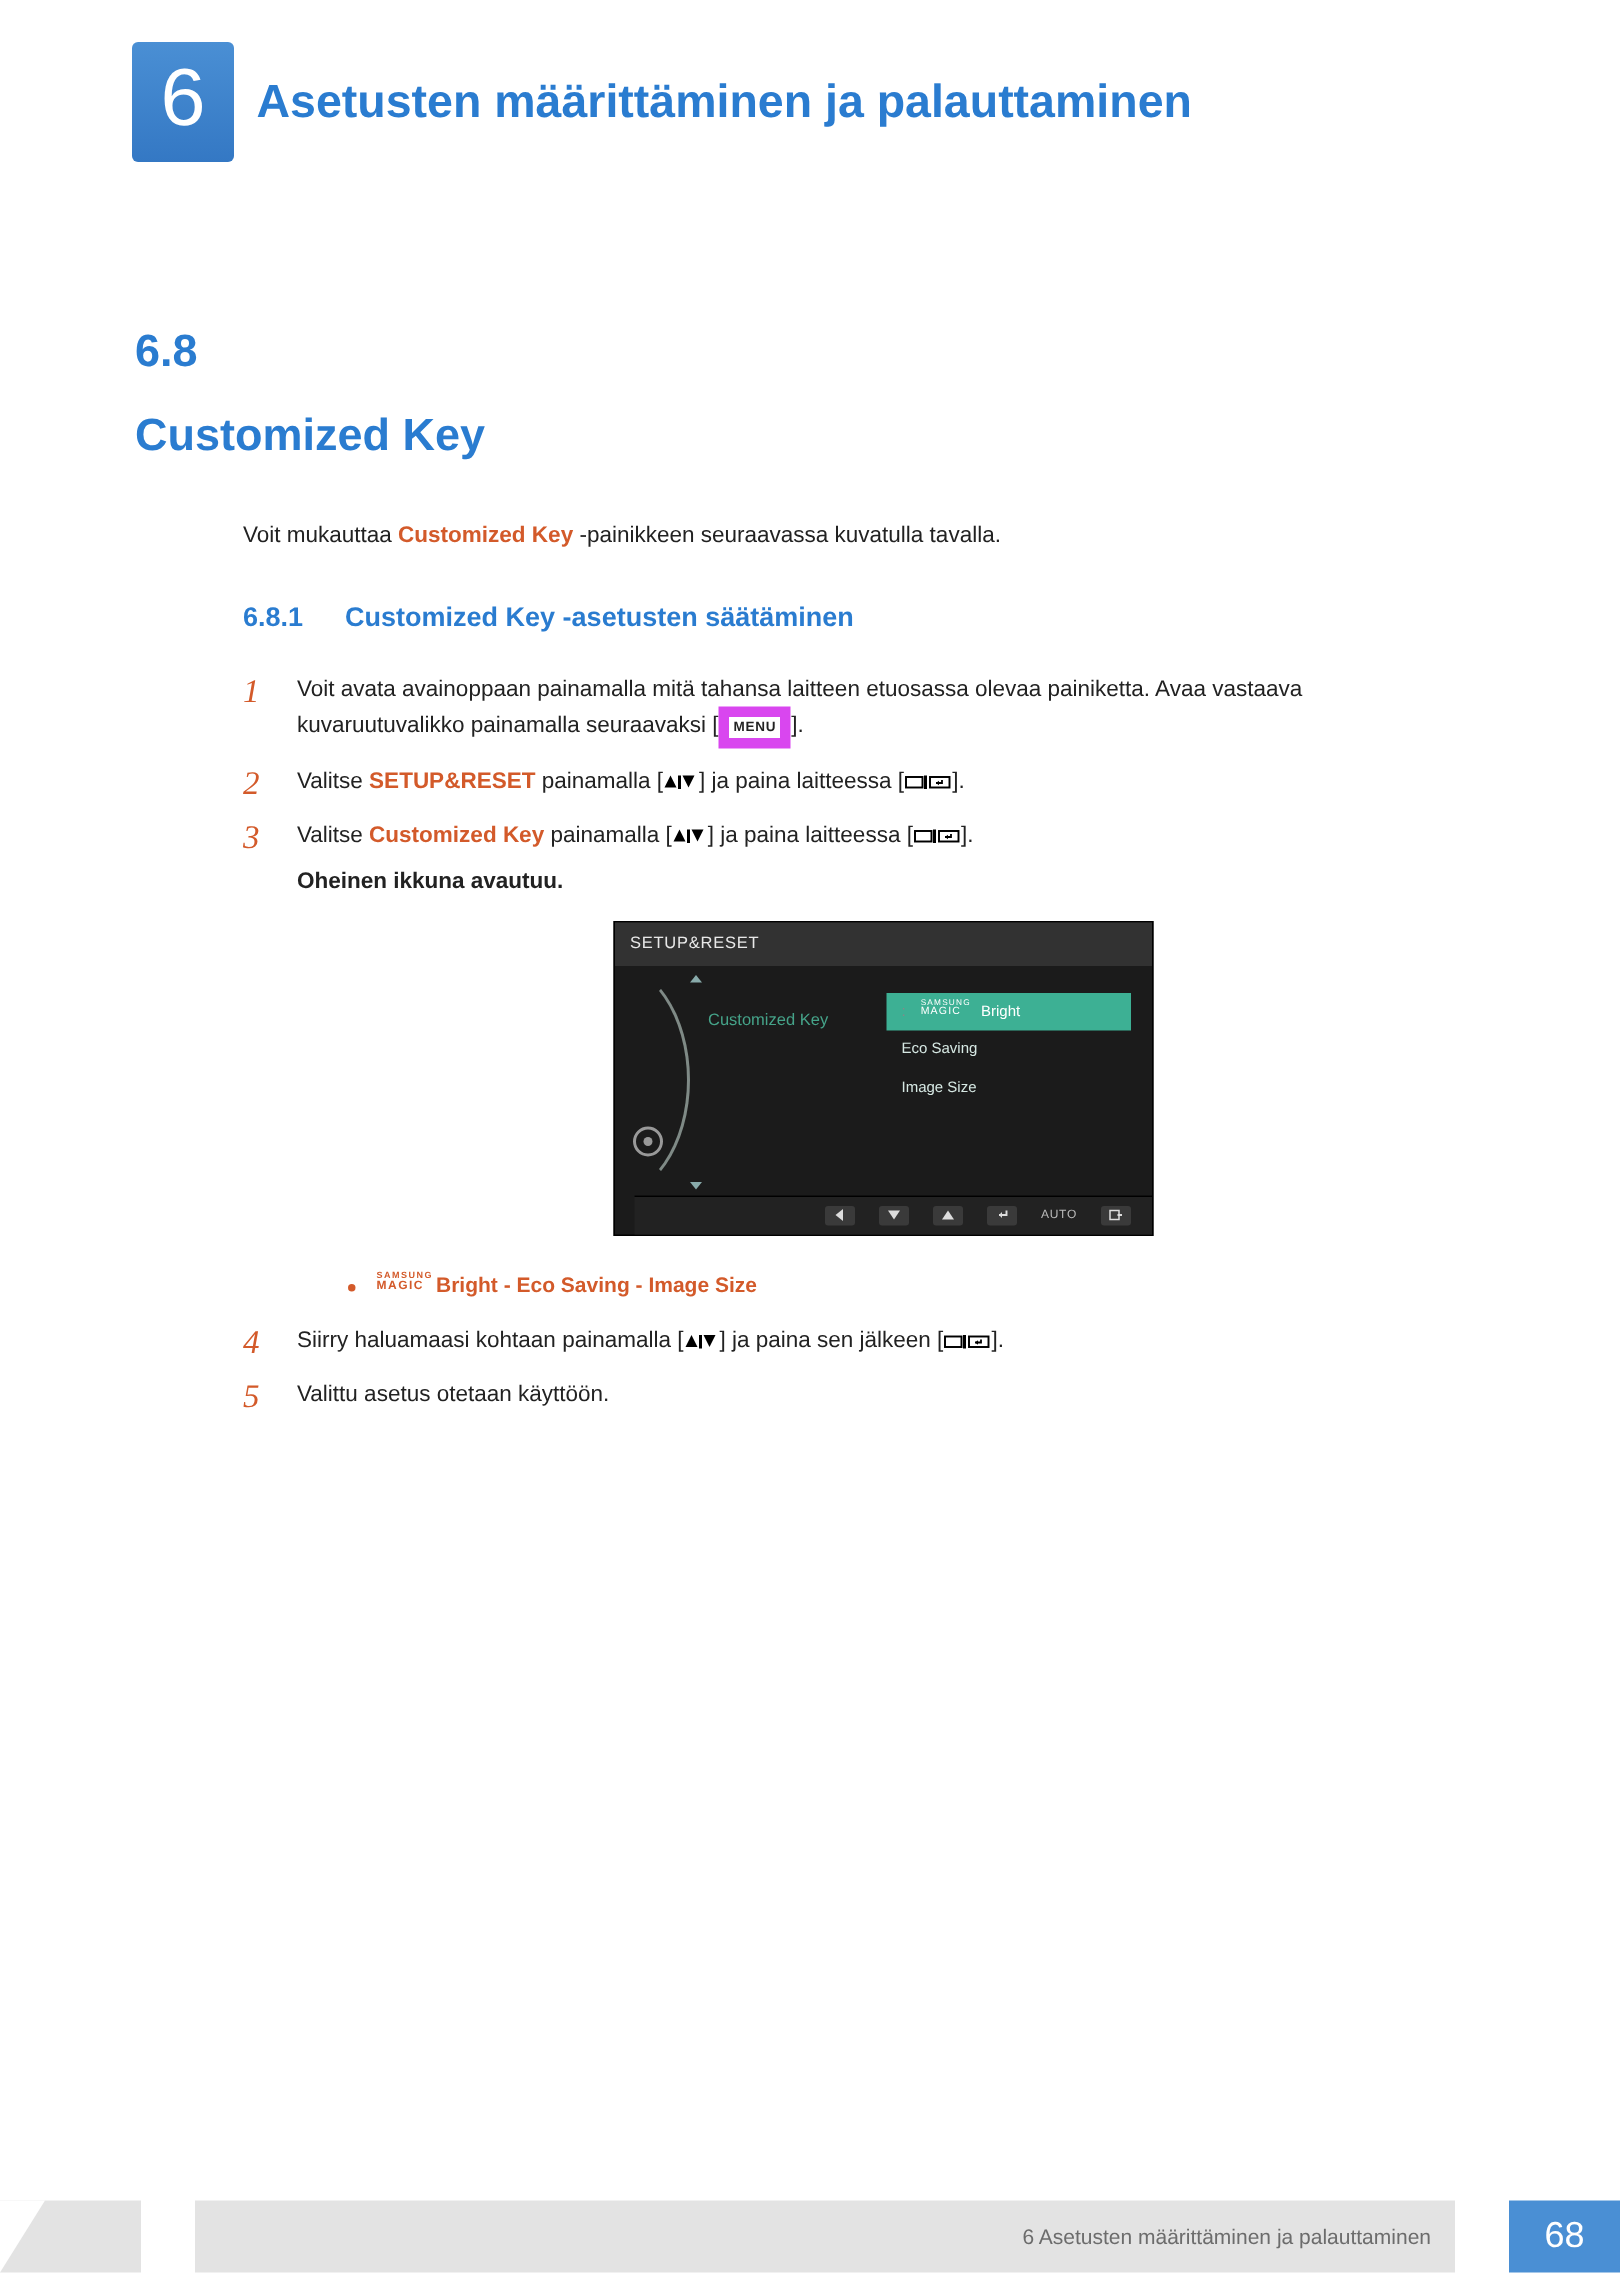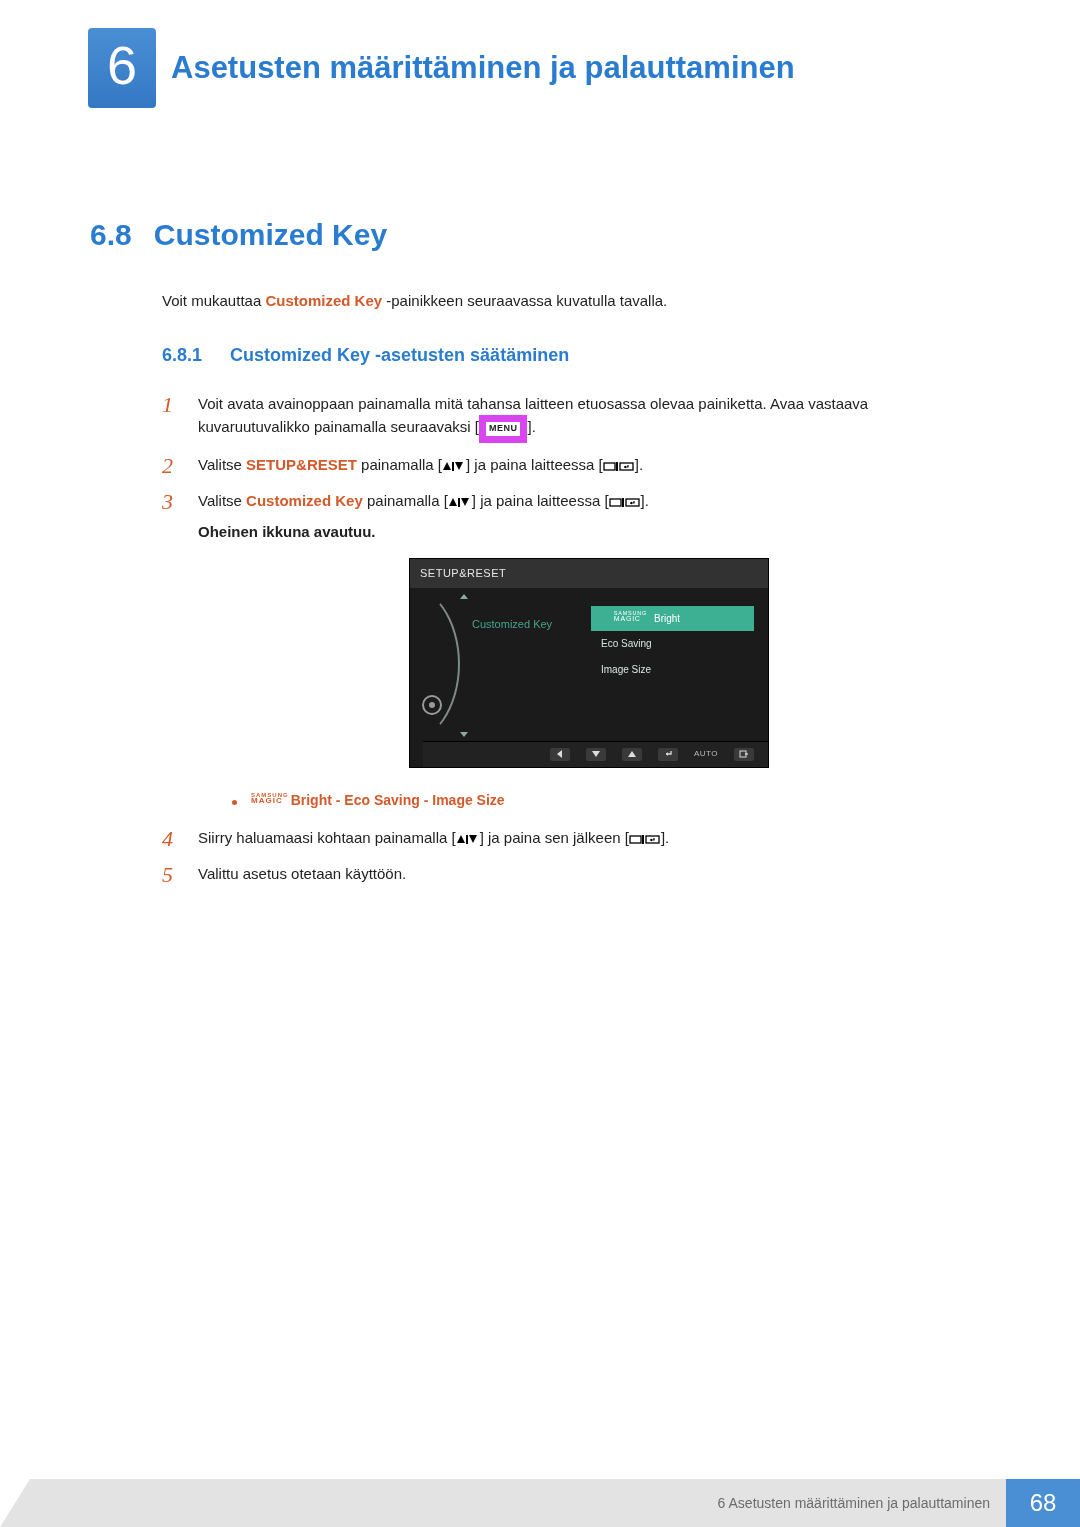--- a/index.html
+++ b/index.html
@@ -32,20 +32,21 @@
   }
   .chapter-title {
     color: #2a7cd0;
     font-size: 31px;
     font-weight: bold;
   }
   .section-title-row {
     display: flex;
     gap: 22px;
     margin: 80px 0 40px 90px;
+    flex-direction: column;
   }
   .section-number { color: #2a7cd0; font-size: 30px; font-weight: bold; }
   .section-title  { color: #2a7cd0; font-size: 30px; font-weight: bold; }
   .intro-line {
     margin: 17px 0 36px 162px;
     font-size: 15px;
     color: #222;
   }
   .intro-strong { color: #d35a2a; font-weight: bold; }
   .subsection-row { display: flex; gap: 28px; margin: 0 0 26px 162px; }
@@ -107,22 +108,22 @@
     display: flex; gap: 14px; margin: 8px 0 18px 232px; align-items: baseline;
   }
   .sub-bullet .dot { width: 5px; height: 5px; background: #d35a2a; border-radius: 50%; margin-top: 6px; }
   .sub-bullet .txt { font-size: 14px; font-weight: bold; color: #d35a2a; }
   .sub-bullet .magic2 {
     font-size: 8px; letter-spacing: 1px; line-height: 0.8; color: #d35a2a;
     display: inline-block; vertical-align: 2px; margin-right: 2px;
   }
   .sub-bullet .magic2 small { font-size: 6px; display: block; }
   .footer {
-    position: absolute; bottom: 0; left: 0; right: 0; height: 48px;
-    display: flex; justify-content: flex-end; align-items: stretch;
+    position: absolute; bottom: 12px; left: 0; right: 0; height: 48px;
+    display: flex; justify-content: flex-end; align-items: stretch; gap: 36px;
   }
   .footer-text {
     display: flex; align-items: center; padding: 0 16px;
     font-size: 14px; color: #6c6c6c; background: #e3e3e3; flex: 1;
     justify-content: flex-end;
   }
   .footer-left-cap { width: 94px; background: #e3e3e3; }
   .footer-left-cap::before{
     content:""; display:block; width:0;height:0;
     border-top:48px solid #fff; border-right:30px solid transparent;

